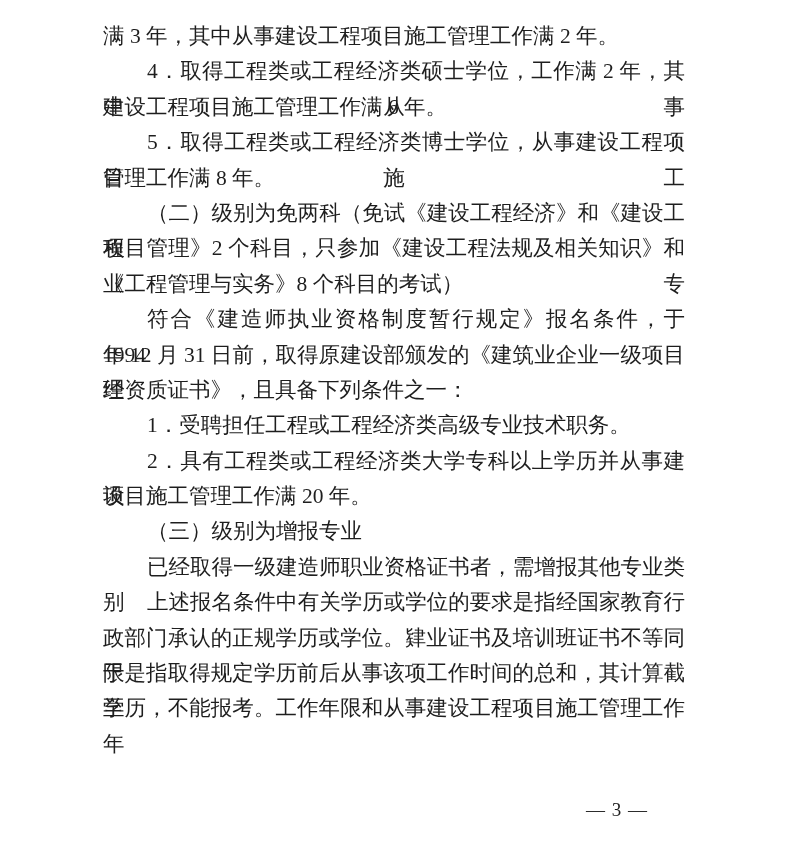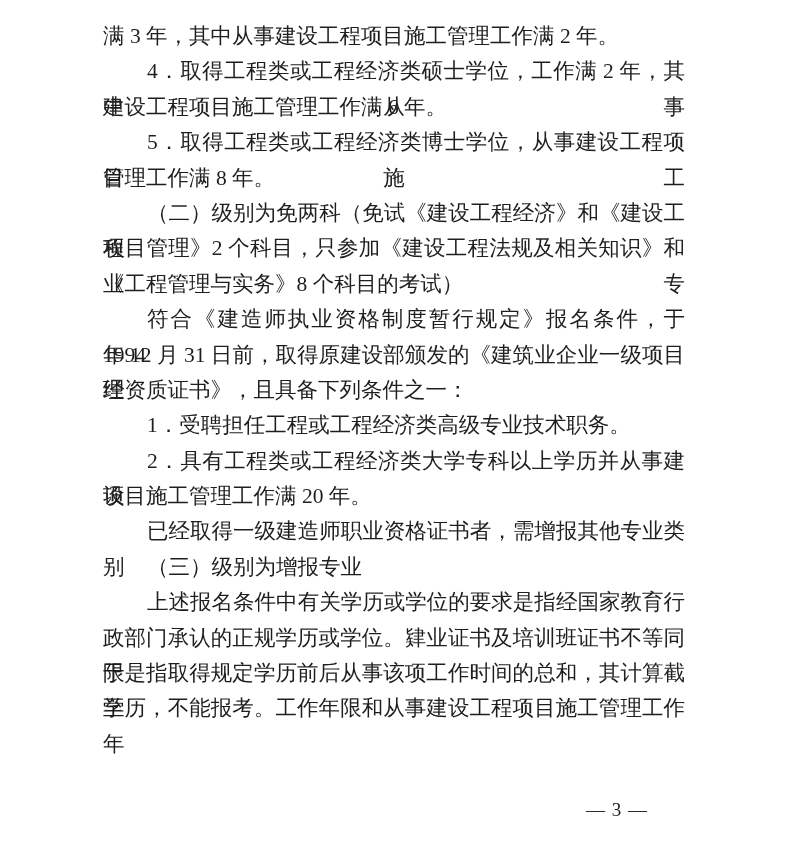--- a/index.html
+++ b/index.html
@@ -65,23 +65,23 @@
 
     <div class="line full">项目管理》2 个科目，只参加《建设工程法规及相关知识》和《专</div>
     <div class="line">业工程管理与实务》8 个科目的考试）</div>
     <div class="line full indent">符合《建造师执业资格制度暂行规定》报名条件，于 1994</div>
     <div class="line full">年 12 月 31 日前，取得原建设部颁发的《建筑业企业一级项目经</div>
     <div class="line">理资质证书》，且具备下列条件之一：</div>
     <div class="line indent">1．受聘担任工程或工程经济类高级专业技术职务。</div>
     <div class="line full indent">2．具有工程类或工程经济类大学专科以上学历并从事建设</div>
     <div class="line">项目施工管理工作满 20 年。</div>
 
+    <div class="line indent bold">（三）级别为增报专业</div>
+
     <div class="line full indent">已经取得一级建造师职业资格证书者，需增报其他专业类别</div>
-
-    <div class="line indent bold">（三）级别为增报专业</div>
     <div class="line full indent">上述报名条件中有关学历或学位的要求是指经国家教育行</div>
     <div class="line full">政部门承认的正规学历或学位。肄业证书及培训班证书不等同于</div>
     <div class="line full">限是指取得规定学历前后从事该项工作时间的总和，其计算截至</div>
     <div class="line full">学历，不能报考。工作年限和从事建设工程项目施工管理工作年</div>
 
   </div>
 
   <div class="page-number">— 3 —</div>
 </div>
 

